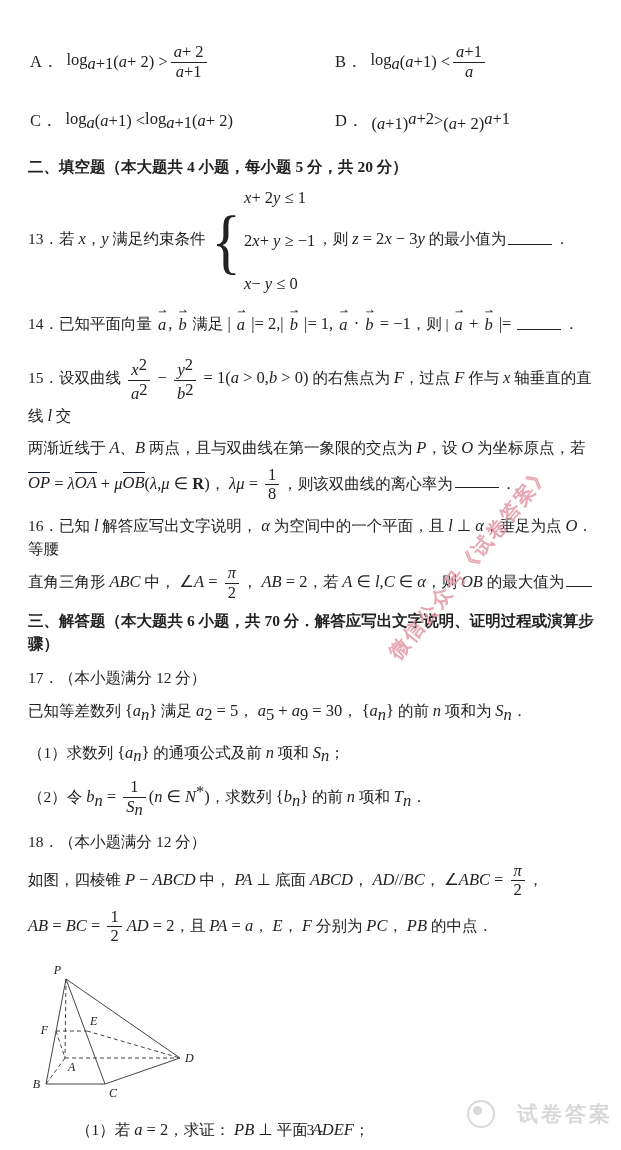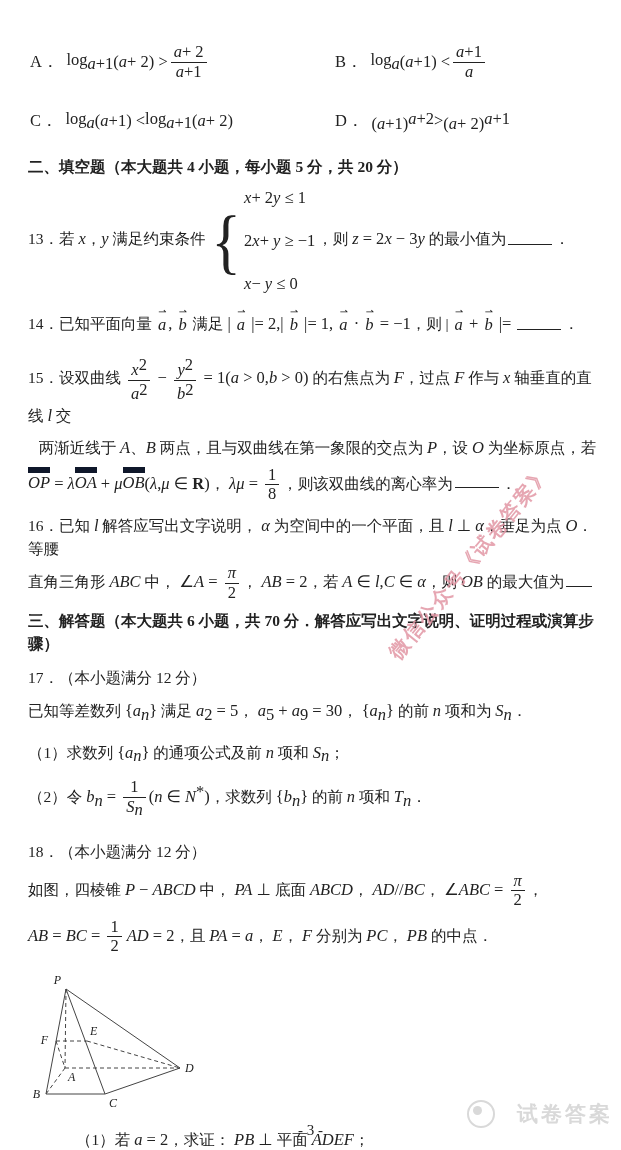--- a/index.html
+++ b/index.html
@@ -18,21 +18,21 @@
   .rb{font-weight:bold;}
   .grp{white-space:nowrap;}
   .sub{font-size:0.62em;vertical-align:-0.35em;}
   .sup{font-size:0.62em;vertical-align:0.5em;}
   .frac{display:inline-block;text-align:center;vertical-align:middle;margin:0 3px;line-height:1.12;}
   .fnum{display:block;border-bottom:1px solid #222;padding:0 3px;}
   .fden{display:block;padding:0 3px;}
   .vec{position:relative;font-style:italic;font-size:16.5px;margin:0 2px;display:inline-block;}
   .vec::after{content:"⇀";position:absolute;left:50%;top:-0.78em;transform:translateX(-46%);
     font-size:0.6em;font-style:normal;}
-  .bar{border-top:6px solid #0f172a;padding-top:1px;display:inline-block;line-height:1.1;}
+  .bar{border-top:1px solid #0f172a;padding-top:1px;display:inline-block;line-height:1.1;}
   .cases{display:inline-flex;align-items:center;vertical-align:middle;margin:0 2px;}
   .brace{font-size:62px;line-height:0.85;transform:scaleY(1.15);font-family:"Liberation Serif",serif;
     font-weight:400;margin-right:3px;color:#222;}
   .crows{display:inline-flex;flex-direction:column;align-items:flex-start;row-gap:19px;}
   .crow{white-space:nowrap;}
   .blank{display:inline-block;border-bottom:1.3px solid #222;height:1.05em;margin:0 2px;}
   .spc{display:inline-block;}
   .figwrap{margin-left:4px;}
   .wm-diag{
     position:absolute;left:383px;top:648px;transform:rotate(-51deg);transform-origin:0 0;
@@ -101,30 +101,30 @@
     <div class="line" style="margin-top: 8px;"><span class="cjk">13．若 </span><span class="it">x</span><span class="cjk">，</span><span class="it">y</span><span class="cjk"> 满足约束条件 </span><span class="cases">
         <span class="brace">{</span>
         <span class="crows">
           <span class="crow"><span class="it">x</span><span class="rm">+ 2</span><span class="it">y</span><span class="rm"> ≤ 1</span></span>
           <span class="crow"><span class="rm">2</span><span class="it">x</span><span class="rm">+ </span><span class="it">y</span><span class="rm"> ≥ −1</span></span>
           <span class="crow"><span class="it">x</span><span class="rm">− </span><span class="it">y</span><span class="rm"> ≤ 0</span></span>
         </span>
       </span><span class="cjk">，则 </span><span class="it">z</span><span class="rm"> = 2</span><span class="it">x</span><span class="rm"> − 3</span><span class="it">y</span><span class="cjk"> 的最小值为</span><span class="blank" style="width: 44px;"></span><span class="cjk">．</span></div>
     <div class="line" style="margin-top: 16px;"><span class="cjk">14．已知平面向量 </span><span class="vec">a</span><span class="rm">, </span><span class="vec">b</span><span class="cjk"> 满足 </span><span class="rm">| </span><span class="vec">a</span><span class="rm"> |= 2,| </span><span class="vec">b</span><span class="rm"> |= 1, </span><span class="vec">a</span><span class="rm"> · </span><span class="vec">b</span><span class="rm"> = −1</span><span class="cjk">，则 | </span><span class="vec">a</span><span class="rm"> + </span><span class="vec">b</span><span class="rm"> |=</span><span class="spc" style="width: 4px;"></span><span class="blank" style="width: 44px;"></span><span class="cjk">．</span></div>
     <div class="line" style="margin-top: 20px;"><span class="cjk">15．设双曲线 </span><span class="frac"><span class="fnum"><span class="grp"><span class="it">x</span><span class="sup"><span class="rm">2</span></span></span></span><span class="fden"><span class="grp"><span class="it">a</span><span class="sup"><span class="rm">2</span></span></span></span></span><span class="rm"> − </span><span class="frac"><span class="fnum"><span class="grp"><span class="it">y</span><span class="sup"><span class="rm">2</span></span></span></span><span class="fden"><span class="grp"><span class="it">b</span><span class="sup"><span class="rm">2</span></span></span></span></span><span class="rm"> = 1(</span><span class="it">a</span><span class="rm"> &gt; 0,</span><span class="it">b</span><span class="rm"> &gt; 0)</span><span class="cjk"> 的右焦点为 </span><span class="it">F</span><span class="cjk">，过点 </span><span class="it">F</span><span class="cjk"> 作与 </span><span class="it">x</span><span class="cjk"> 轴垂直的直线 </span><span class="it">l</span><span class="cjk"> 交</span></div>
-    <div class="line" style="margin-top: 8px; text-align: center;"><span class="cjk">两渐近线于 </span><span class="it">A</span><span class="cjk">、</span><span class="it">B</span><span class="cjk"> 两点，且与双曲线在第一象限的交点为 </span><span class="it">P</span><span class="cjk">，设 </span><span class="it">O</span><span class="cjk"> 为坐标原点，若</span></div>
+    <div class="line" style="margin-top: 8px;"><span class="cjk">两渐近线于 </span><span class="it">A</span><span class="cjk">、</span><span class="it">B</span><span class="cjk"> 两点，且与双曲线在第一象限的交点为 </span><span class="it">P</span><span class="cjk">，设 </span><span class="it">O</span><span class="cjk"> 为坐标原点，若</span></div>
     <div class="line" style="margin-top: 6px;"><span class="bar"><span class="it">OP</span></span><span class="rm"> = </span><span class="it">λ</span><span class="bar"><span class="it">OA</span></span><span class="rm"> + </span><span class="it">μ</span><span class="bar"><span class="it">OB</span></span><span class="rm">(</span><span class="it">λ</span><span class="rm">,</span><span class="it">μ</span><span class="rm"> ∈ </span><span class="rm rb">R</span><span class="rm">)</span><span class="cjk">， </span><span class="it">λμ</span><span class="rm"> = </span><span class="frac"><span class="fnum"><span class="rm">1</span></span><span class="fden"><span class="rm">8</span></span></span><span class="cjk">，则该双曲线的离心率为</span><span class="blank" style="width: 44px;"></span><span class="cjk">．</span></div>
     <div class="line" style="margin-top: 10px;"><span class="cjk">16．已知 </span><span class="it">l</span><span class="cjk"> 解答应写出文字说明， </span><span class="it">α</span><span class="cjk"> 为空间中的一个平面，且 </span><span class="it">l</span><span class="rm"> ⊥ </span><span class="it">α</span><span class="cjk">，垂足为点 </span><span class="it">O</span><span class="cjk">．等腰</span></div>
     <div class="line" style="margin-top: 4px;"><span class="cjk">直角三角形 </span><span class="it">ABC</span><span class="cjk"> 中， </span><span class="rm">∠</span><span class="it">A</span><span class="rm"> = </span><span class="frac"><span class="fnum"><span class="it">π</span></span><span class="fden"><span class="rm">2</span></span></span><span class="cjk">， </span><span class="it">AB</span><span class="rm"> = 2</span><span class="cjk">，若 </span><span class="it">A</span><span class="rm"> ∈ </span><span class="it">l</span><span class="rm">,</span><span class="it">C</span><span class="rm"> ∈ </span><span class="it">α</span><span class="cjk">，则 </span><span class="it">OB</span><span class="cjk"> 的最大值为</span><span class="blank" style="width: 26px;"></span></div>
     <div class="line" style="margin-top: 8px;"><span class="cjk bold">三、解答题（本大题共 6 小题，共 70 分．解答应写出文字说明、证明过程或演算步骤）</span></div>
     <div class="line" style="margin-top: 12px;"><span class="cjk">17．（本小题满分 12 分）</span></div>
     <div class="line" style="margin-top: 10px;"><span class="cjk">已知等差数列 </span><span class="rm">{</span><span class="grp"><span class="it">a</span><span class="sub"><span class="it">n</span></span></span><span class="rm">}</span><span class="cjk"> 满足 </span><span class="grp"><span class="it">a</span><span class="sub"><span class="rm">2</span></span></span><span class="rm"> = 5</span><span class="cjk">， </span><span class="grp"><span class="it">a</span><span class="sub"><span class="rm">5</span></span></span><span class="rm"> + </span><span class="grp"><span class="it">a</span><span class="sub"><span class="rm">9</span></span></span><span class="rm"> = 30</span><span class="cjk">， </span><span class="rm">{</span><span class="grp"><span class="it">a</span><span class="sub"><span class="it">n</span></span></span><span class="rm">}</span><span class="cjk"> 的前 </span><span class="it">n</span><span class="cjk"> 项和为 </span><span class="grp"><span class="it">S</span><span class="sub"><span class="it">n</span></span></span><span class="cjk">．</span></div>
     <div class="line" style="margin-top: 14px;"><span class="cjk">（1）求数列 </span><span class="rm">{</span><span class="grp"><span class="it">a</span><span class="sub"><span class="it">n</span></span></span><span class="rm">}</span><span class="cjk"> 的通项公式及前 </span><span class="it">n</span><span class="cjk"> 项和 </span><span class="grp"><span class="it">S</span><span class="sub"><span class="it">n</span></span></span><span class="cjk">；</span></div>
     <div class="line" style="margin-top: 10px;"><span class="cjk">（2）令 </span><span class="grp"><span class="it">b</span><span class="sub"><span class="it">n</span></span></span><span class="rm"> = </span><span class="frac"><span class="fnum"><span class="rm">1</span></span><span class="fden"><span class="grp"><span class="it">S</span><span class="sub"><span class="it">n</span></span></span></span></span><span class="rm">(</span><span class="it">n</span><span class="rm"> ∈ </span><span class="grp"><span class="it">N</span><span class="sup"><span class="rm">*</span></span></span><span class="rm">)</span><span class="cjk">，求数列 </span><span class="rm">{</span><span class="grp"><span class="it">b</span><span class="sub"><span class="it">n</span></span></span><span class="rm">}</span><span class="cjk"> 的前 </span><span class="it">n</span><span class="cjk"> 项和 </span><span class="grp"><span class="it">T</span><span class="sub"><span class="it">n</span></span></span><span class="cjk">．</span></div>
-    <div class="line" style="margin-top: 22px;"><span class="cjk">18．（本小题满分 12 分）</span></div>
+    <div class="line" style="margin-top: 12px;"><span class="cjk">18．（本小题满分 12 分）</span></div>
     <div class="line" style="margin-top: 8px;"><span class="cjk">如图，四棱锥 </span><span class="it">P</span><span class="rm"> − </span><span class="it">ABCD</span><span class="cjk"> 中， </span><span class="it">PA</span><span class="rm"> ⊥ </span><span class="cjk">底面 </span><span class="it">ABCD</span><span class="cjk">， </span><span class="it">AD</span><span class="rm">//</span><span class="it">BC</span><span class="cjk">， </span><span class="rm">∠</span><span class="it">ABC</span><span class="rm"> = </span><span class="frac"><span class="fnum"><span class="it">π</span></span><span class="fden"><span class="rm">2</span></span></span><span class="cjk">，</span></div>
     <div class="line" style="margin-top: 8px;"><span class="it">AB</span><span class="rm"> = </span><span class="it">BC</span><span class="rm"> = </span><span class="frac"><span class="fnum"><span class="rm">1</span></span><span class="fden"><span class="rm">2</span></span></span><span class="spc" style="width: 2px;"></span><span class="it">AD</span><span class="rm"> = 2</span><span class="cjk">，且 </span><span class="it">PA</span><span class="rm"> = </span><span class="it">a</span><span class="cjk">， </span><span class="it">E</span><span class="cjk">， </span><span class="it">F</span><span class="cjk"> 分别为 </span><span class="it">PC</span><span class="cjk">， </span><span class="it">PB</span><span class="cjk"> 的中点．</span></div>
     <div class="line" style="margin-top: 14px;">
       <div class="figwrap"><svg width="185" height="142">
           <line x1="34" y1="19" x2="14" y2="124" stroke="#444444" stroke-width="1"></line>
           <line x1="34" y1="19" x2="73" y2="124" stroke="#444444" stroke-width="1"></line>
           <line x1="34" y1="19" x2="148" y2="98" stroke="#444444" stroke-width="1"></line>
           <line x1="14" y1="124" x2="73" y2="124" stroke="#444444" stroke-width="1"></line>
           <line x1="73" y1="124" x2="148" y2="98" stroke="#444444" stroke-width="1"></line>
           <line x1="34" y1="19" x2="33" y2="98" stroke="#444444" stroke-width="1" stroke-dasharray="4 3"></line>

